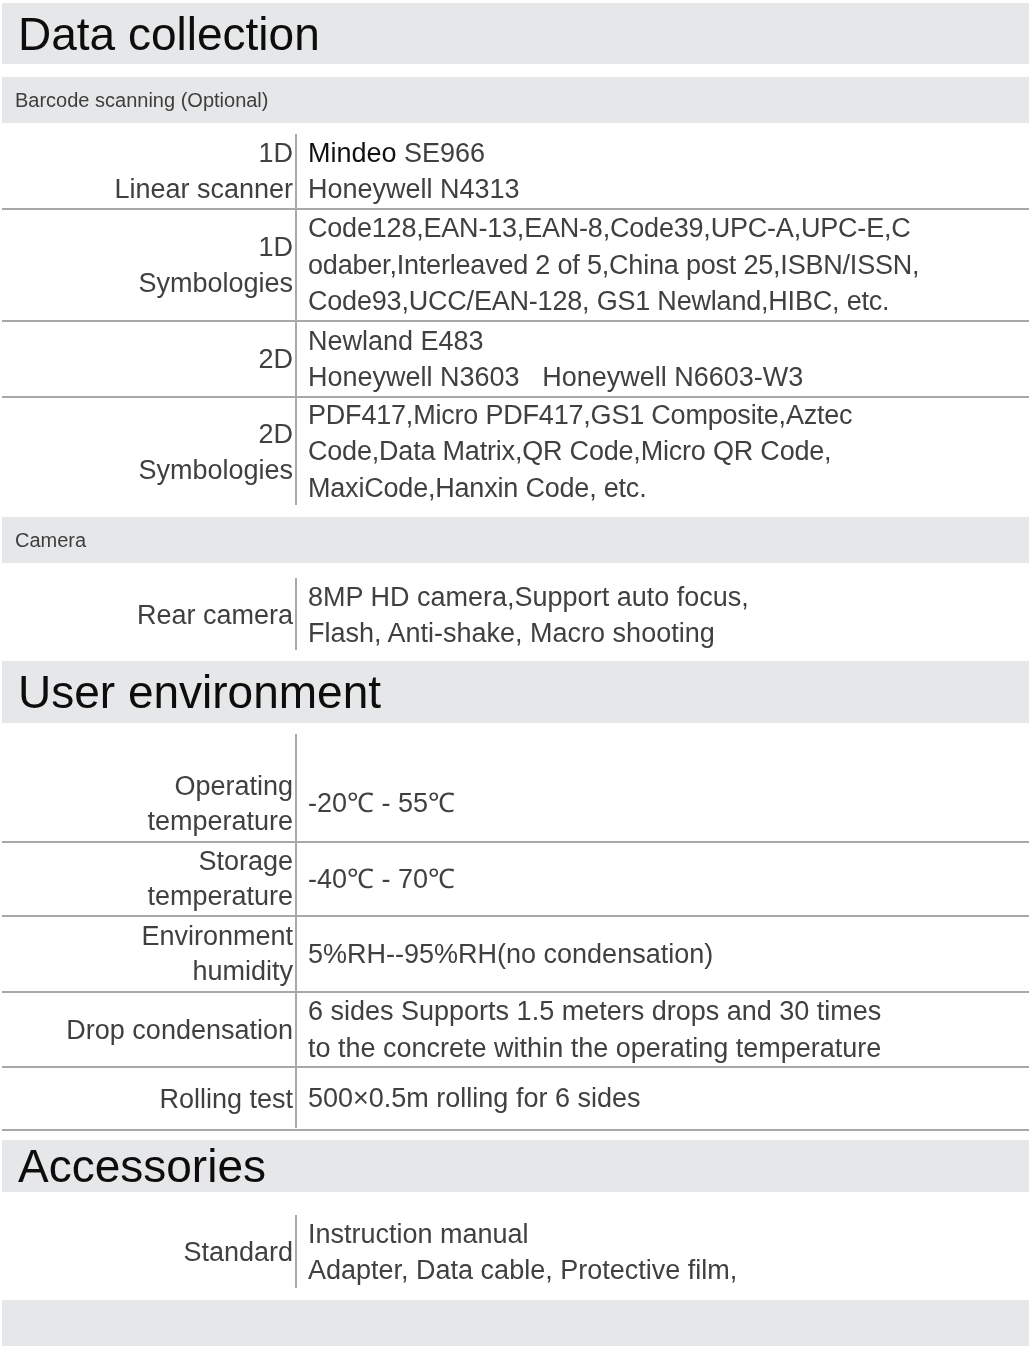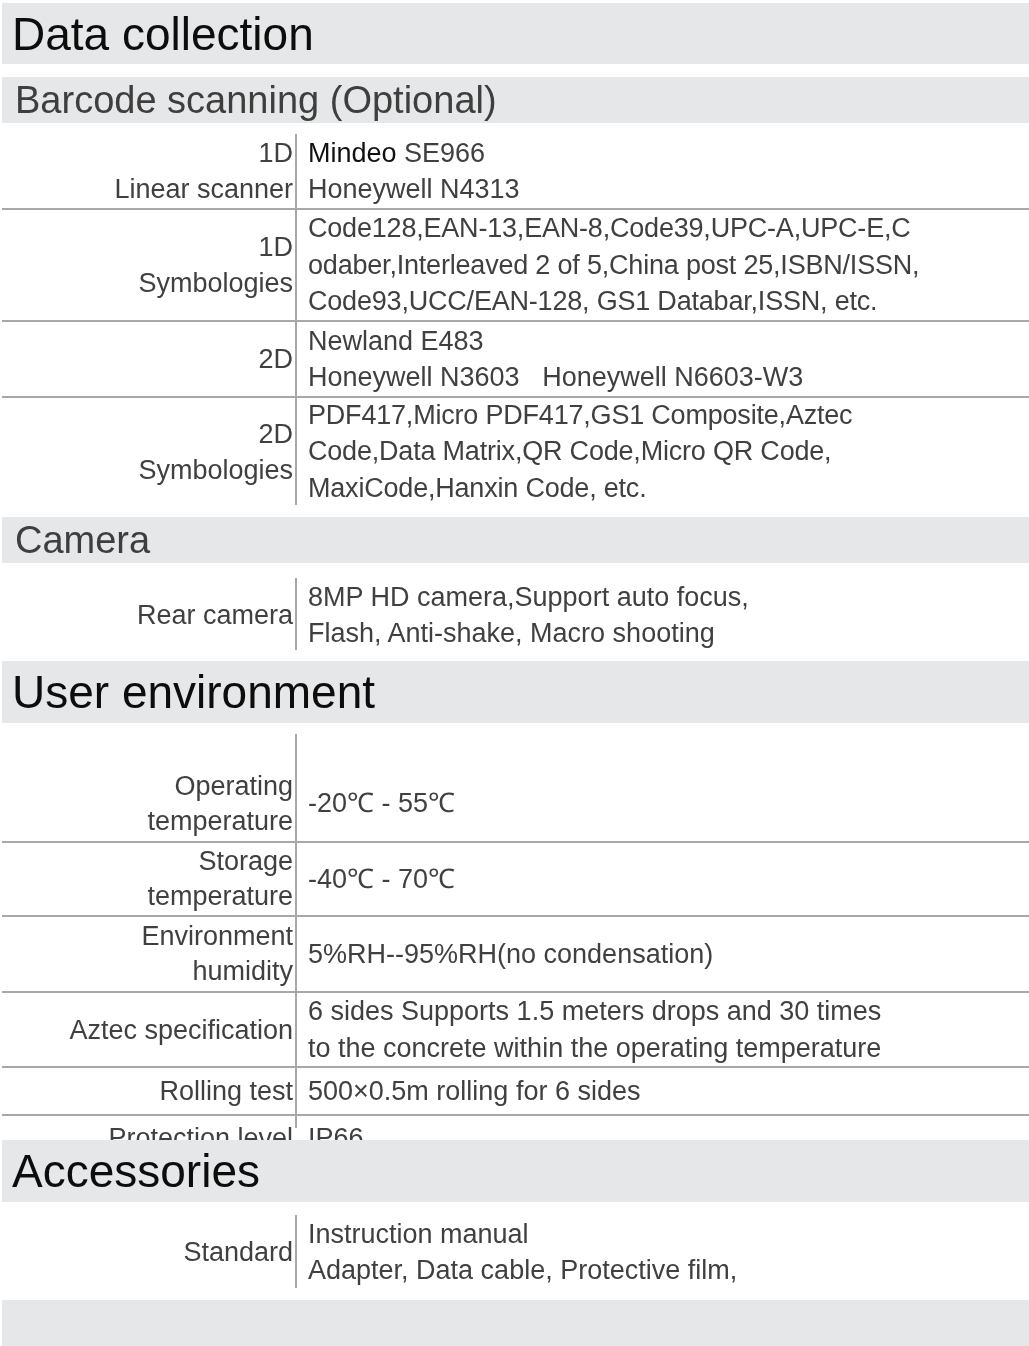--- a/index.html
+++ b/index.html
@@ -1,22 +1,22 @@
 <!DOCTYPE html>
 <html><head>
   <meta charset="utf-8">
   <style>
     html, body { margin: 0; padding: 0; background: #ffffff; }
     body {
       width: 1029px; height: 1346px; position: relative; overflow: hidden;
       font-family: "Liberation Sans", sans-serif; color: #3c3c3c;
     }
     .band { position: absolute; left: 2px; right: 0; background: #e6e7e8; }
-    .h1 { font-size: 46px; color: #0d0d0d; line-height: 1; padding-left: 10px; box-sizing: border-box; display: flex; align-items: center; }
-    .h2 { font-size: 38px; color: #3e3e3e; line-height: 1; padding-left: 13px; box-sizing: border-box; display: flex; align-items: center; }
+    .h1 { font-size: 46px; color: #0d0d0d; line-height: 1; padding-left: 16px; box-sizing: border-box; display: flex; align-items: center; }
+    .h2 { font-size: 20px; color: #3e3e3e; line-height: 1; padding-left: 13px; box-sizing: border-box; display: flex; align-items: center; }
     .tbl { position: absolute; left: 2px; right: 0; }
     .row { position: relative; box-sizing: border-box; }
     .row.bt { border-top: 2px solid #a8a8a8; }
     .lbl { position: absolute; left: 11px; top: 0; bottom: 0; width: 280px; display: flex; flex-direction: column; justify-content: center; font-size: 27px; line-height: 36px; color: #404040; text-align: right; }
     .val { position: absolute; left: 306px; right: 10px; top: 0; bottom: 0; display: flex; flex-direction: column; justify-content: center; font-size: 27px; line-height: 36.5px; color: #404040; white-space: nowrap; }
     .vline { position: absolute; left: 293px; width: 2px; background: #a8a8a8; }
     .val .dark { color: #111; }
     .ls { letter-spacing: -0.2px; }
   </style>
 </head>
@@ -45,21 +45,21 @@
   </div>
 
   <div class="row bt" style="height:112px;">
     <div class="lbl">
       <span>1D</span>
       <span>Symbologies</span>
     </div>
     <div class="val ls">
       <span>Code128,EAN-13,EAN-8,Code39,UPC-A,UPC-E,C</span>
       <span>odaber,Interleaved 2 of 5,China post 25,ISBN/ISSN,</span>
-      <span>Code93,UCC/EAN-128, GS1 Databar,ISSN, etc.</span>
+      <span>Code93,UCC/EAN-128, GS1 Newland,HIBC, etc.</span>
     </div>
   </div>
 
   <div class="row bt" style="height:76px;">
     <div class="lbl">
       <span>2D</span>
     </div>
     <div class="val">
       <span>Newland E483</span>
       <span>Honeywell N3603&nbsp;&nbsp;&nbsp;Honeywell N6603-W3</span>
@@ -128,48 +128,48 @@
       <span>Environment</span>
       <span>humidity</span>
     </div>
     <div class="val">
       <span>5%RH--95%RH(no condensation)</span>
     </div>
   </div>
 
   <div class="row bt" style="height:75px;">
     <div class="lbl">
-      <span>Aztec specification</span>
+      <span>Drop condensation</span>
     </div>
     <div class="val">
       <span>6 sides Supports 1.5 meters drops and 30 times</span>
       <span>to the concrete within the operating temperature</span>
     </div>
   </div>
 
-  <div class="row bt" style="height:48px;">
+  <div class="row bt" style="height:63px;">
     <div class="lbl">
       <span>Rolling test</span>
     </div>
     <div class="val">
       <span>500×0.5m rolling for 6 sides</span>
     </div>
   </div>
 
   <div class="row bt" style="height:46px;">
     <div class="lbl">
       <span>Protection level</span>
     </div>
     <div class="val">
       <span>IP66</span>
     </div>
   </div>
 </div>
 
-<div class="band h1" style="top:1140px;height:62px;">
+<div class="band h1" style="top:1140px;height:52px;">
   <span>Accessories</span>
 </div>
 
 <div class="tbl" style="top:1212px;">
   <div class="vline" style="top:3px;height:73px;"></div>
   <div class="row" style="height:80px;">
     <div class="lbl">
       <span>Standard</span>
     </div>
     <div class="val">

